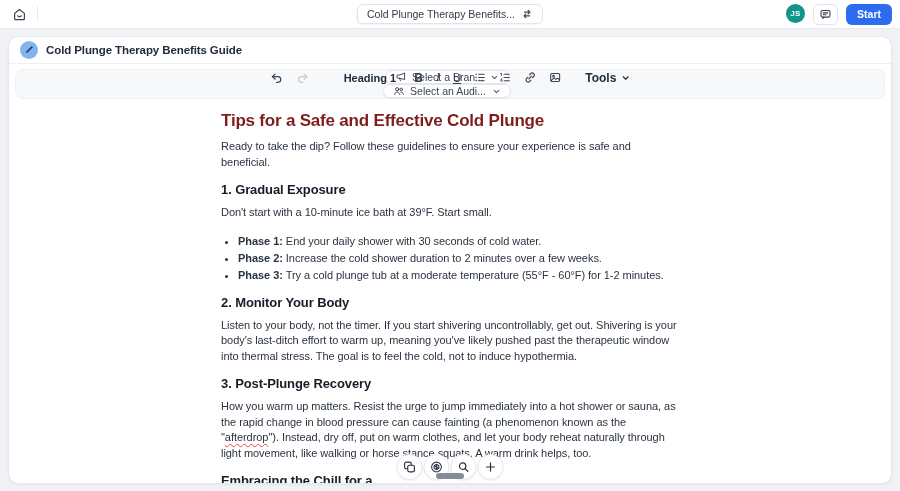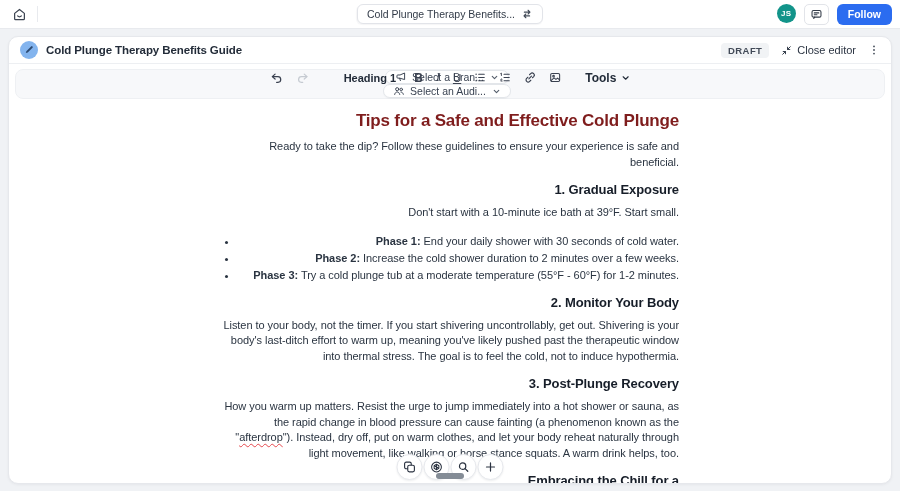--- a/index.html
+++ b/index.html
@@ -41,21 +41,21 @@
   .share-btn {
     height:21px; padding:0 11px; background:#2b6cf0; color:#fff; border:none; border-radius:6px;
     font-size:10.5px; font-weight:bold; display:flex; align-items:center; cursor:pointer;
     font-family:"Liberation Sans", sans-serif;
   }
 
   
   .editor-card {
     position:absolute; left:8px; right:8px; top:36px; bottom:7px;
     background:#fff; border:1px solid #e6e8ec; border-radius:10px;
-    box-shadow:0 1px 3px rgba(16,24,40,.05); overflow:hidden; z-index:2;text-align:right;
+    box-shadow:0 1px 3px rgba(16,24,40,.05); overflow:hidden; z-index:2;
   }
   .card-header {
     height:27px; border-bottom:1px solid #edeff2;
     display:flex; align-items:center; padding:0 11px; gap:8px;
   }
   .pencil-badge {
     width:18px; height:18px; border-radius:50%; background:#83b4ee;
     display:flex; align-items:center; justify-content:center; color:#2c4a72; flex:none;
   }
   .card-title { font-size:11.5px; font-weight:bold; color:#232c39; letter-spacing:-.1px; }
@@ -149,57 +149,36 @@
     </div>
     <div class="chat-btn">
       <span>
         <svg width="13" height="13" viewBox="0 0 16 16" fill="none" stroke="currentColor" stroke-width="1.3" stroke-linecap="round" stroke-linejoin="round">
           <rect x="2.5" y="3" width="11" height="8.2" rx="1.8"></rect>
           <path d="M5.2 6h5.6M5.2 8.3h3.4"></path>
           <path d="M5.8 11.2 4.6 13"></path>
         </svg>
       </span>
     </div>
-    <button class="share-btn">Follow</button>
+    <button class="share-btn">Start</button>
   </div>
 </div>
 
 <div class="editor-card">
 
   <div class="card-header">
     <div class="pencil-badge">
       <span>
         <svg width="10" height="10" viewBox="0 0 16 16" fill="currentColor">
           <path d="M11.3 2.2a1.6 1.6 0 0 1 2.3 2.3l-7.6 7.6-3.1.8.8-3.1z"></path>
         </svg>
       </span>
     </div>
     <div class="card-title">Cold Plunge Therapy Benefits Guide</div>
 
-    <div class="header-right">
-      <div class="draft-badge">DRAFT</div>
-      <div class="close-editor">
-        <span>
-          <svg width="11" height="11" viewBox="0 0 16 16" fill="none" stroke="currentColor" stroke-width="1.4" stroke-linecap="round" stroke-linejoin="round">
-            <path d="M13.5 2.5 9.5 6.5M9.5 3.2v3.3h3.3"></path>
-            <path d="M2.5 13.5l4-4M6.5 12.8V9.5H3.2"></path>
-          </svg>
-        </span>
-        <span>Close editor</span>
-      </div>
-      <div class="kebab-btn">
-        <span>
-          <svg width="12" height="12" viewBox="0 0 16 16" fill="currentColor">
-            <circle cx="8" cy="3.2" r="1.2"></circle>
-              <circle cx="8" cy="8" r="1.2"></circle>
-              <circle cx="8" cy="12.8" r="1.2"></circle>
-          </svg>
-        </span>
-      </div>
-    </div>
   </div>
 
   <div class="fmt-toolbar">
     <div class="pill">
       <span>
         <svg width="12" height="12" viewBox="0 0 16 16" fill="none" stroke="currentColor" stroke-width="1.3" stroke-linecap="round" stroke-linejoin="round">
           <path d="M12.8 3.2v8.2L6.2 9.5H3.8a1.2 1.2 0 0 1-1.2-1.2V6.5a1.2 1.2 0 0 1 1.2-1.2h2.4z"></path>
           <path d="M6.2 9.8l1 3"></path>
         </svg>
       </span>

